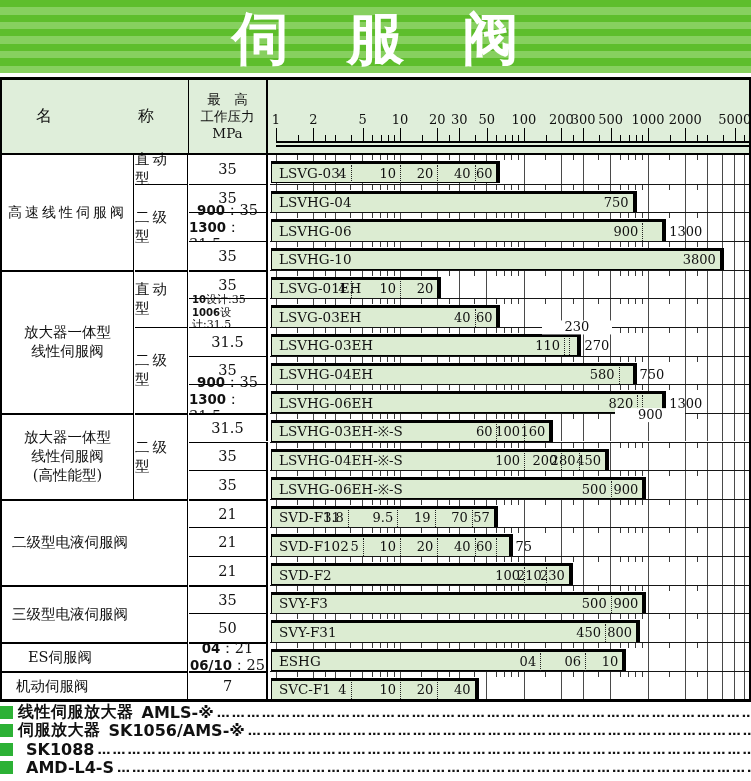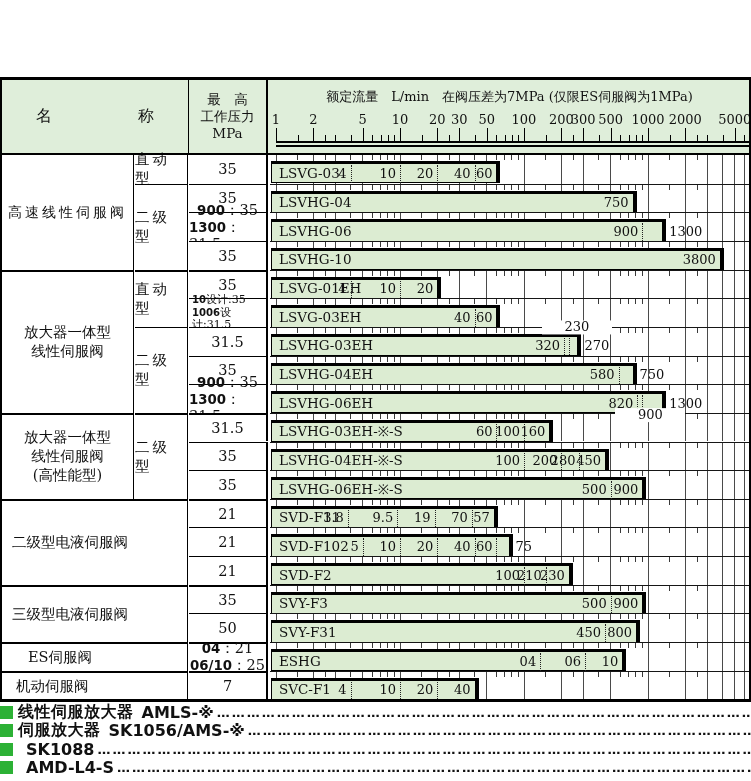--- a/index.html
+++ b/index.html
@@ -56,35 +56,37 @@
   .fline{display:flex;align-items:center;height:18.5px;overflow:hidden;}
   .sq{width:13px;height:13px;flex:0 0 13px;margin-right:5px;}
   .flabel{font-size:16px;letter-spacing:0.5px;white-space:nowrap;}
   .fmodel{font-size:16px;margin-left:8px;white-space:nowrap;}
   .leader{flex:1;overflow:hidden;white-space:nowrap;font-size:13px;letter-spacing:2px;margin-left:3px;}
 </style>
 </head>
 <body>
 
 <div id="page">
+  <div class="banner">
+    <div class="banner-title"><span>伺服阀</span></div>
+  </div>
 
   <div class="headerbg" style="background: rgb(223, 238, 218);"></div>
 
   <div class="name-hd" style="background: rgb(223, 238, 218);">
     <span>名</span>
     <span>称</span>
   </div>
   <div class="press-hd">
     <div>最　高</div>
     <div>工作压力</div>
     <div>MPa</div>
   </div>
 
   <div class="axis-area">
-    <div class="axis-title">额定流量　L/min　在阀压差为7MPa (仅限ES伺服阀为1MPa)</div>
   <div class="axlab" style="left: -19px;">1</div>
       <div class="axlab" style="left: 18.3277px;">2</div>
       <div class="axlab" style="left: 67.6723px;">5</div>
       <div class="axlab" style="left: 105px;">10</div>
       <div class="axlab" style="left: 142.328px;">20</div>
       <div class="axlab" style="left: 164.163px;">30</div>
       <div class="axlab" style="left: 191.672px;">50</div>
       <div class="axlab" style="left: 229px;">100</div>
       <div class="axlab" style="left: 266.328px;">200</div>
       <div class="axlab" style="left: 288.163px;">300</div>
@@ -533,21 +535,21 @@
         <div class="mt" style="left: 328.155px;"></div>
         <div class="mt" style="left: 349.991px;"></div>
         <div class="mt" style="left: 358.292px;"></div>
         <div class="mt" style="left: 365.483px;"></div>
         <div class="mt" style="left: 371.826px;"></div>
         <div class="mt" style="left: 399.335px;"></div>
         <div class="mt" style="left: 426.845px;"></div>
         <div class="bar" style="width: 310.489px; background: rgb(220, 236, 210);"></div>
         <div class="bmodel">LSVHG-03EH</div>
         <div class="dot" style="left: 293.955px;"></div>
-        <div class="vlab" style="left: 219.955px;">320</div>
+        <div class="vlab" style="left: 219.955px;">110</div>
         <div class="dot" style="left: 298.854px;"></div>
         <div class="olab" style="left: 314.489px;">270</div>
         <div class="ann" style="left: 271.854px; top: 0px; transform: translateY(-54%);">230</div>
       </div>
       <div class="cell presscell" style="left: 189px; top: 355.55px; width: 79px; height: 28.65px; border-top: 1px solid rgb(0, 0, 0);">
         <div><span>35</span></div>
       </div>
       <div class="crow" style="left: 270px; top: 355.55px; width: 479px; height: 28.65px; border-top: 1px solid rgb(22, 22, 22);">
         <div class="gl" style="left: 5.5px;"></div>
         <div class="gl" style="left: 42.8277px;"></div>

